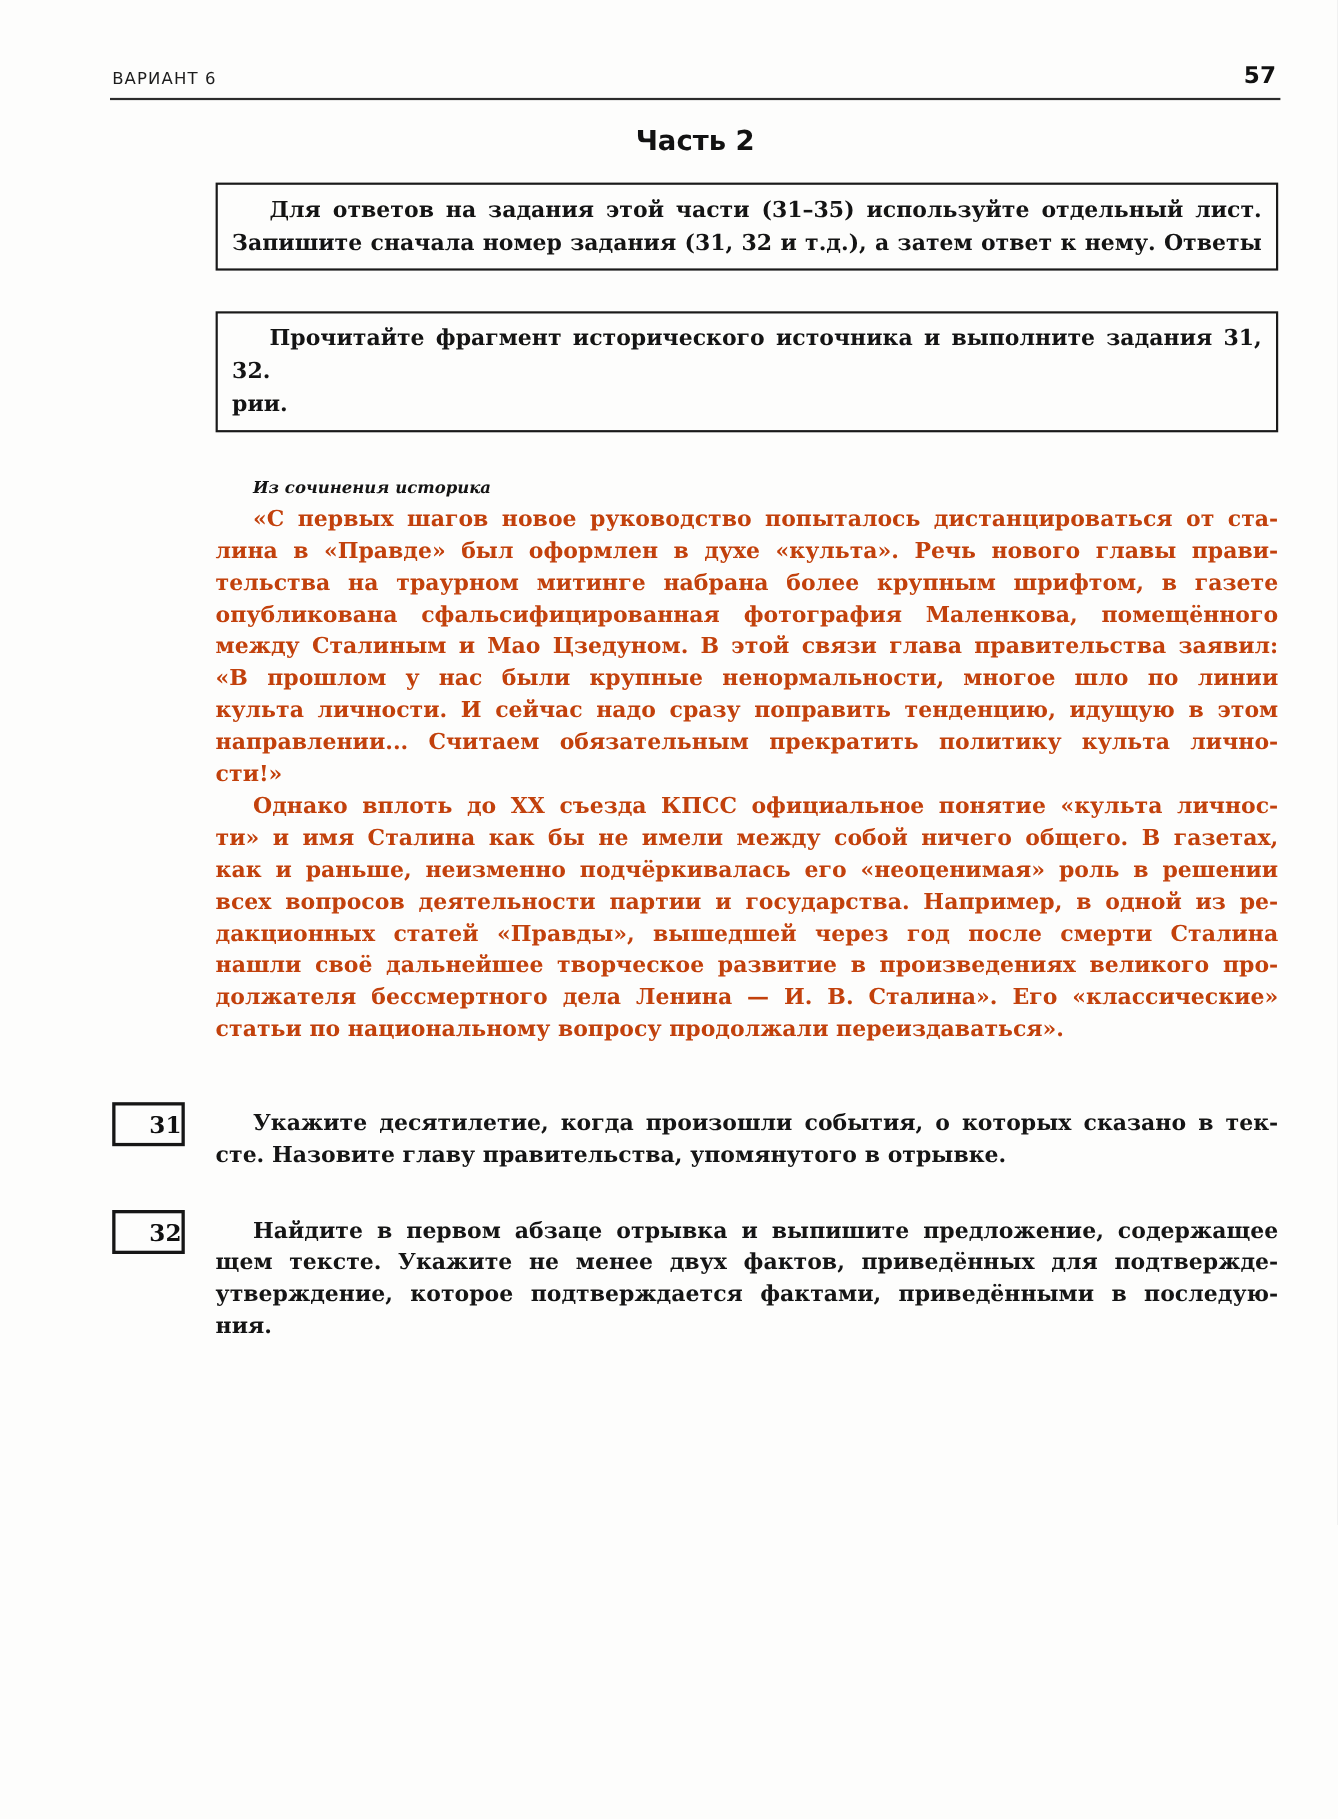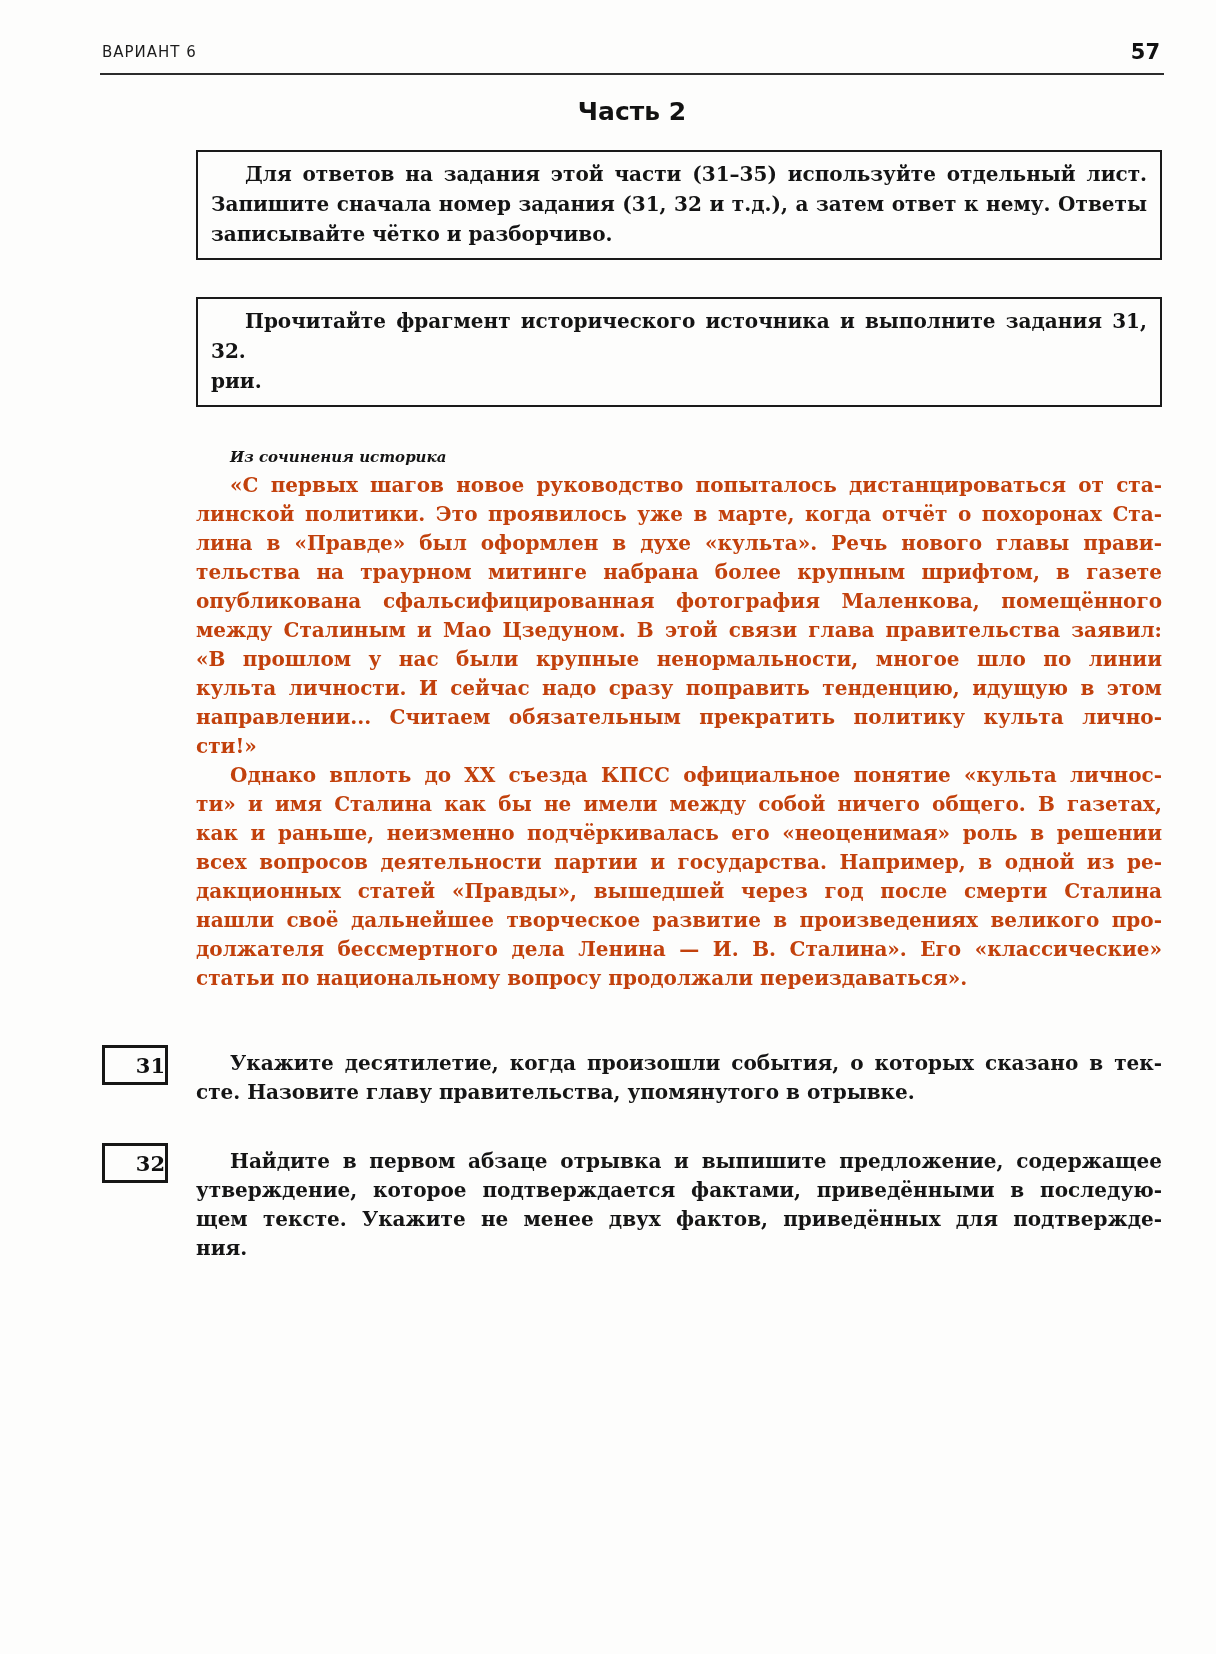--- a/index.html
+++ b/index.html
@@ -13,22 +13,22 @@
     color: #161616;
     font-family: "DejaVu Serif", "Liberation Serif", serif;
     overflow: hidden;
     box-sizing: border-box;
   }
 
   
   .header {
     display: flex;
     justify-content: space-between;
-    align-items: center;
-    padding: 40px 56px 0 102px;
+    align-items: flex-end;
+    padding: 56px 56px 0 102px;
   }
   .variant-label {
     font-family: "DejaVu Sans", "Liberation Sans", sans-serif;
     font-size: 15px;
     letter-spacing: 1px;
     color: #1d1d1d;
   }
   .page-number {
     font-family: "DejaVu Sans", "Liberation Sans", sans-serif;
     font-size: 21px;
@@ -132,34 +132,32 @@
     <span class="variant-label">ВАРИАНТ 6</span>
     <span class="page-number">57</span>
   </div>
   <hr class="header-rule">
 
   <div class="part-title">Часть 2</div>
 
   <div class="ibox box1 indent-first">
       <div class="tline first">Для ответов на задания этой части (31–35) используйте отдельный лист.</div>
       <div class="tline">Запишите сначала номер задания (31, 32 и т.д.), а затем ответ к нему. Ответы</div>
-      <div class="tline last">записывайте чётко и разборчиво.</div>
     </div>
 
   <div class="ibox box2 indent-first">
       <div class="tline first">Прочитайте фрагмент исторического источника и выполните задания 31, 32.</div>
       <div class="tline last">рии.</div>
     </div>
 
   <div class="source-heading">Из сочинения историка</div>
 
   <div class="body-col">
     <div class="para indent-first">
         <div class="tline first">«С первых шагов новое руководство попыталось дистанцироваться от ста-</div>
-        <div class="tline">линской политики. Это проявилось уже в марте, когда отчёт о похоронах Ста-</div>
         <div class="tline">лина в «Правде» был оформлен в духе «культа». Речь нового главы прави-</div>
         <div class="tline">тельства на траурном митинге набрана более крупным шрифтом, в газете</div>
         <div class="tline">опубликована сфальсифицированная фотография Маленкова, помещённого</div>
         <div class="tline">между Сталиным и Мао Цзедуном. В этой связи глава правительства заявил:</div>
         <div class="tline">«В прошлом у нас были крупные ненормальности, многое шло по линии</div>
         <div class="tline">культа личности. И сейчас надо сразу поправить тенденцию, идущую в этом</div>
         <div class="tline">направлении... Считаем обязательным прекратить политику культа лично-</div>
         <div class="tline last">сти!»</div>
       </div>
     <div class="para indent-first">
@@ -183,19 +181,19 @@
         <div class="tline last">сте. Назовите главу правительства, упомянутого в отрывке.</div>
       </div>
   </div>
 
   <div class="task task-32">
     <div class="tnum">
       <span>32</span>
     </div>
     <div class="ttext indent-first">
         <div class="tline first">Найдите в первом абзаце отрывка и выпишите предложение, содержащее</div>
+        <div class="tline">щем тексте. Укажите не менее двух фактов, приведённых для подтвержде-</div>
         <div class="tline">утверждение, которое подтверждается фактами, приведёнными в последую-</div>
-        <div class="tline">щем тексте. Укажите не менее двух фактов, приведённых для подтвержде-</div>
         <div class="tline last">ния.</div>
       </div>
   </div>
 
 </div>
 
 </body></html>

